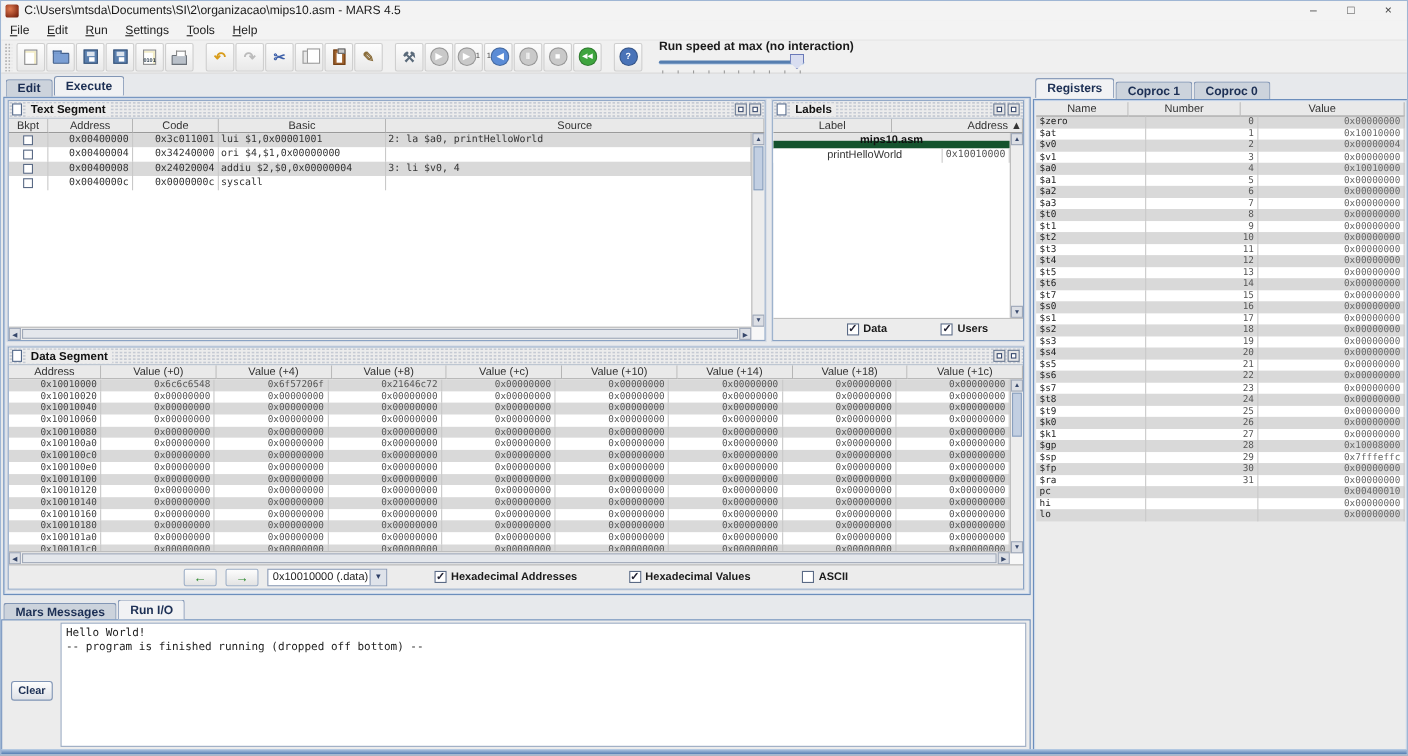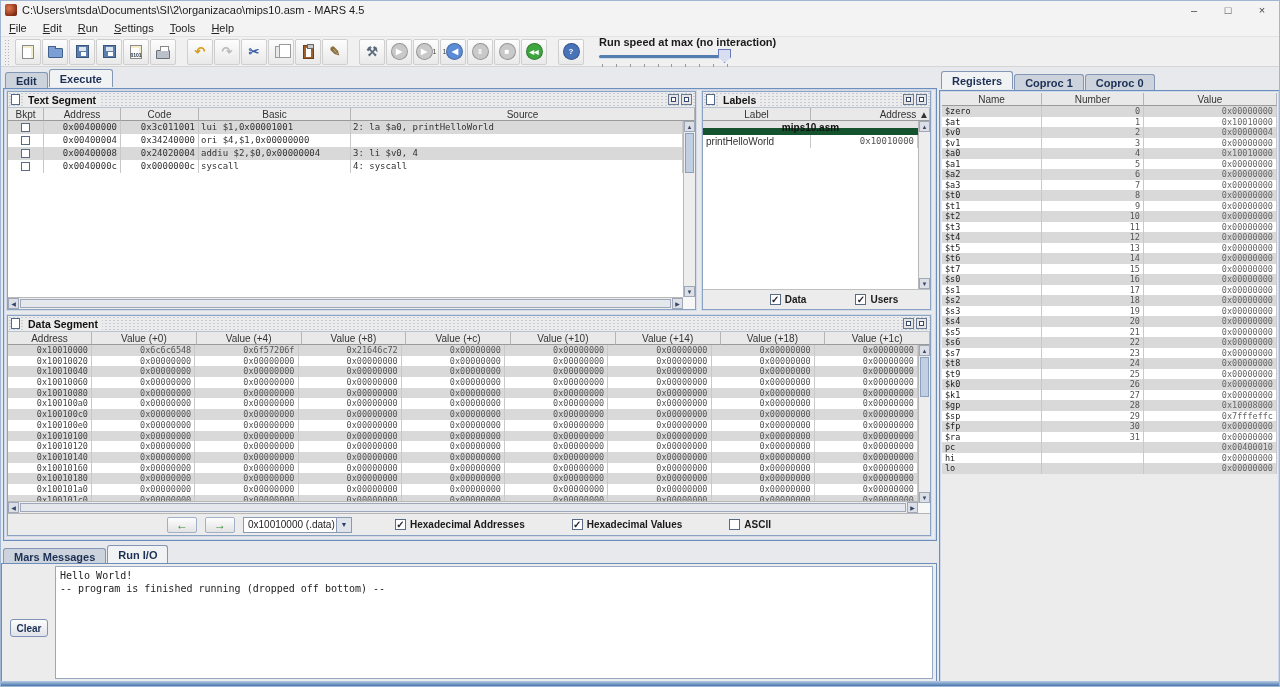--- a/index.html
+++ b/index.html
@@ -118,21 +118,21 @@
   .ts-body .tr { height:13px; line-height:13px; font-size:9px; }
   .c-bkpt { width:36px; display:flex; align-items:center; justify-content:center; }
   .c-addr { width:77px; } .c-code { width:78px; } .c-basic { width:152px; } .c-src { flex:1; }
 
   
   .lb-frame { left:698px; top:2px; width:229px; height:219px; }
   .lb-body { position:absolute; left:0; top:29px; right:12px; bottom:20px; background:#fff; }
   .lb-body .tr { height:13px; line-height:13px; font-size:10px; }
   .lb-group { height:14px; line-height:14px; background:#e4e4e4; font-size:10px; font-weight:bold;
               text-align:center; color:#111; border-bottom:7px solid #14532d; }
-  .c-label { width:108px; padding-left:3px; } .c-lbladdr { flex:1; font-size:9px; color:#555; }
+  .c-label { width:108px; padding-left:3px;margin-left:46px; } .c-lbladdr { flex:1; font-size:9px; color:#555; }
   .f-filter { position:absolute; left:0; bottom:0; right:0; height:20px; background:#ececec;
               border-top:1px solid #c0c0c0; display:flex; align-items:center; justify-content:center; gap:14px; }
 
   
   .dt-frame { left:3px; top:226px; width:924px; height:221px; }
   .dt-body { position:absolute; left:0; top:29px; right:12px; height:158px; background:#fff; overflow:hidden; }
   .dt-body .tr { height:10.7px; line-height:10.7px; font-size:8.5px; }
   .c-daddr { width:84px; color:#444; } .c-dval { flex:1; color:#555; }
   .f-controls { position:absolute; left:0; bottom:0; right:0; height:22px; background:#ececec;
                 border-top:1px solid #b5b5b5; display:flex; align-items:center; justify-content:center; gap:8px; }
@@ -357,21 +357,20 @@
               <div class="td c-basic mono la">addiu $2,$0,0x00000004</div>
               <div class="td c-src mono la">3: li $v0, 4</div>
             </div>
             <div class="tr odd">
               <div class="td c-bkpt">
                 <span class="cb"></span>
               </div>
               <div class="td c-addr mono ra">0x0040000c</div>
               <div class="td c-code mono ra">0x0000000c</div>
               <div class="td c-basic mono la">syscall</div>
-              <div class="td c-src mono la">4: syscall</div>
             </div>
           </div>
         <div class="vscroll">
           <span class="sb-btn sb-up">▲</span>
           <span class="sb-thumb-v"></span>
           <span class="sb-btn sb-down">▼</span>
         </div>
         <div class="hscroll">
           <span class="sb-left">◀</span>
           <span class="sb-thumb-h"></span>
@@ -640,21 +639,21 @@
               </span>
             </span>
         </div>
       </div>
     </div>
 
     <div class="registers-panel">
       <div class="tabbar rg-tabbar"><span class="tab active">Registers</span><span class="tab">Coproc 1</span><span class="tab">Coproc 0</span></div>
       <div class="rg-table">
         <div class="f-header rg-header">
-            <div class="th" style="width: 100px;">Name</div>
+            <div class="th" style="width: 84px;">Name</div>
             <div class="th" style="width: 102px;">Number</div>
             <div class="th" style="flex: 1 1 0%;">Value</div>
           </div>
         <div class="rg-body">
             <div class="tr even">
               <div class="td c-rname mono">$zero</div>
               <div class="td c-rnum mono ra">0</div>
               <div class="td c-rval mono ra">0x00000000</div>
             </div>
             <div class="tr odd">

